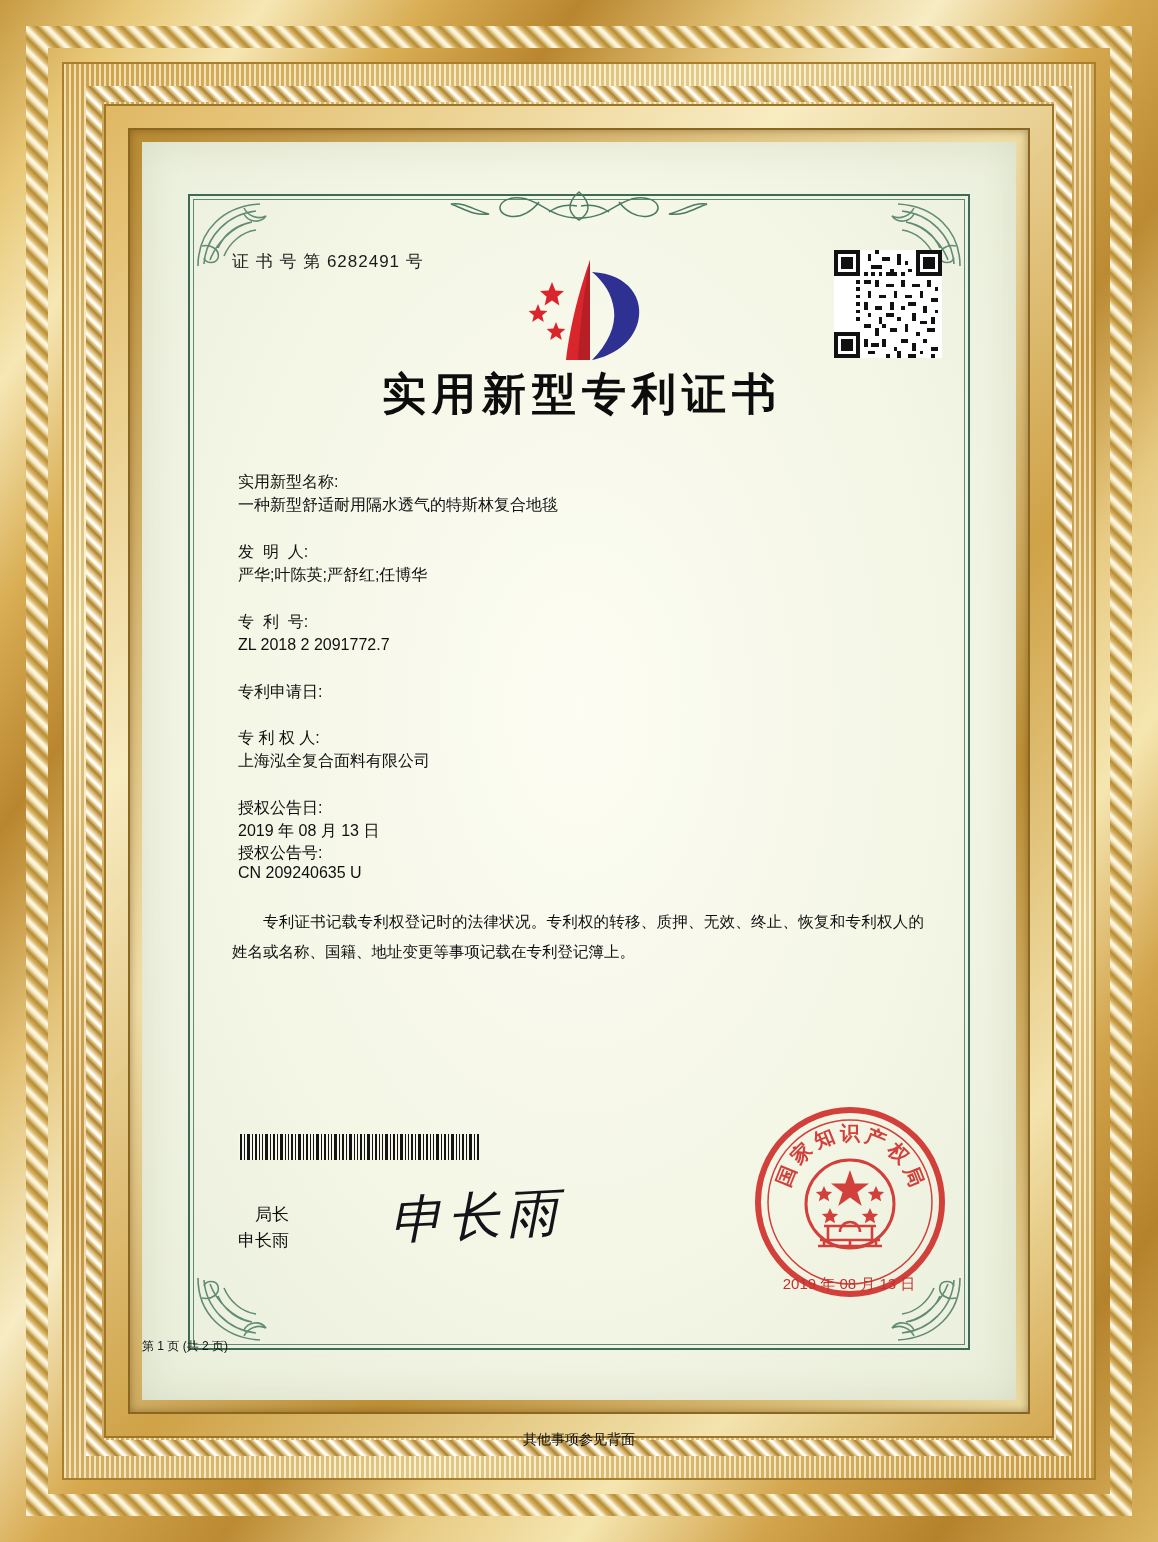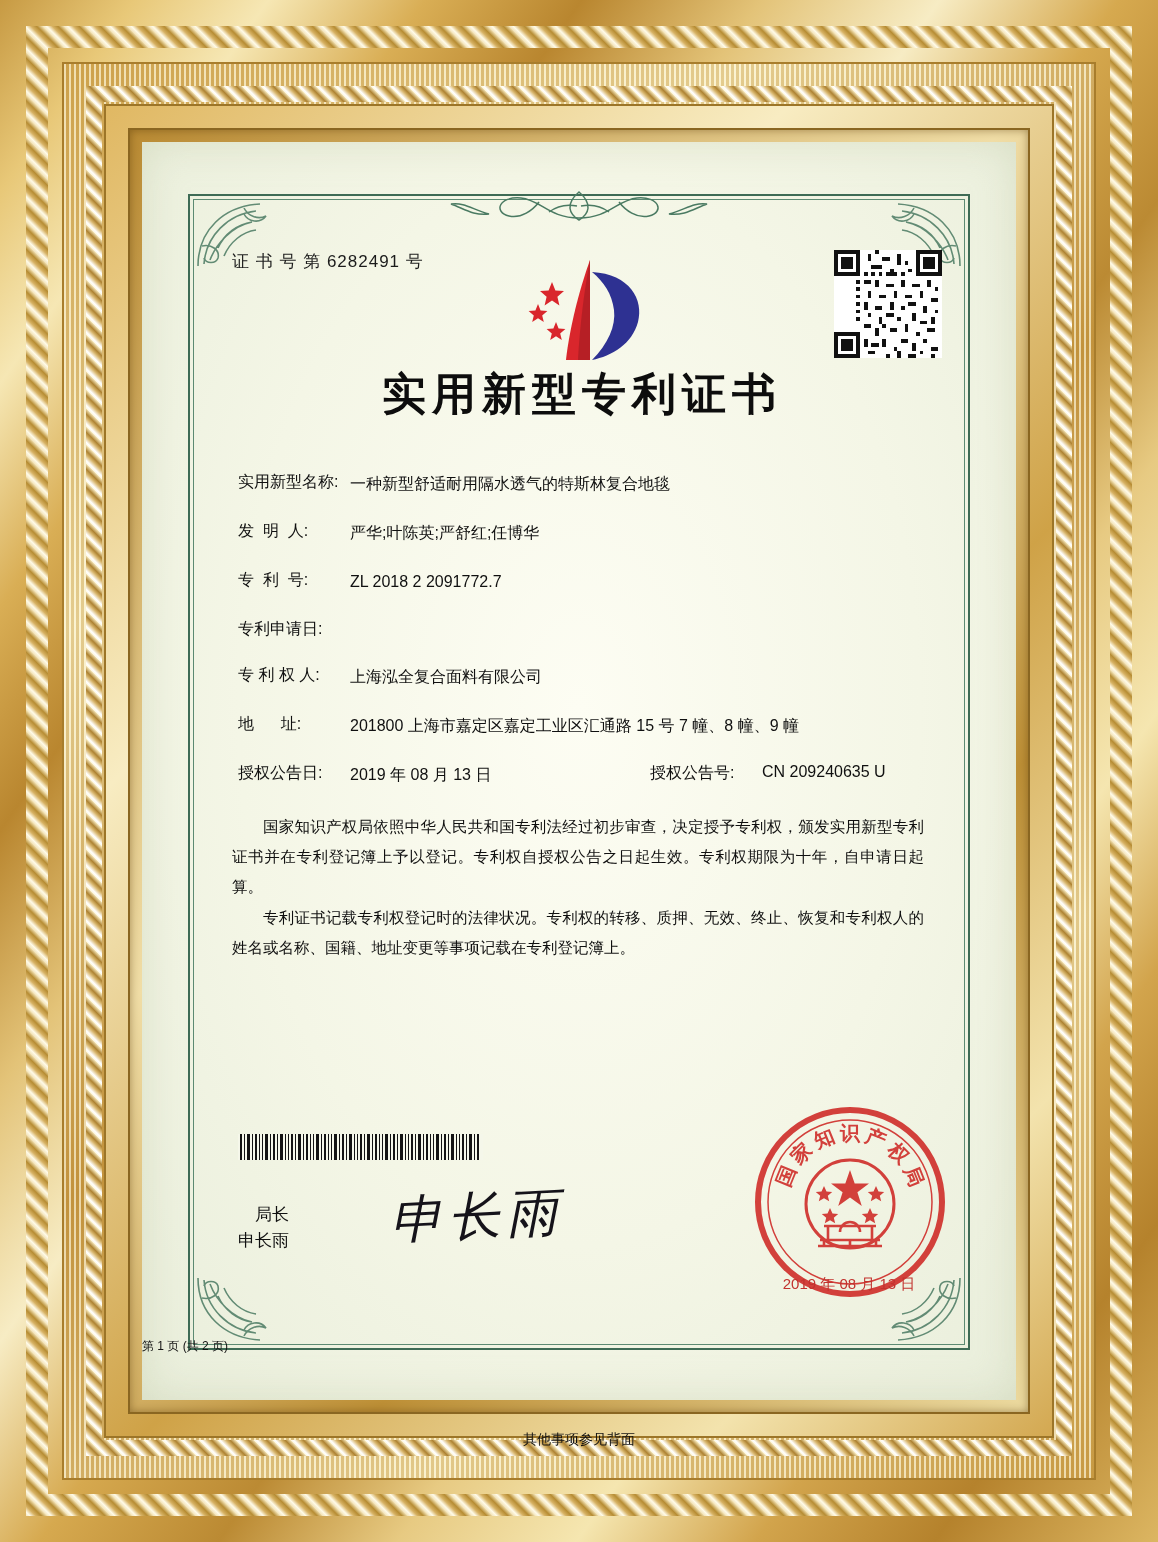--- a/index.html
+++ b/index.html
@@ -154,20 +154,21 @@
     margin-top: 48px;
     padding-left: 6px;
   }
   .field-row {
     display: flex;
     align-items: flex-start;
     margin-bottom: 25px;
     font-size: 16px;
     color: #101010;
     font-family: "Liberation Sans", "DejaVu Sans", sans-serif;
+    flex-direction: column;
   }
   .field-label {
     width: 112px;
     flex: none;
     letter-spacing: 0px;
     white-space: pre;
   }
   .field-value {
     flex: 1;
     line-height: 1.5;
@@ -470,34 +471,29 @@
         <div class="field-label">专  利  号:</div>
         <div class="field-value">ZL 2018 2 2091772.7</div>
       </div>
       <div class="field-row">
         <div class="field-label">专利申请日:</div>
       </div>
       <div class="field-row">
         <div class="field-label">专 利 权 人:</div>
         <div class="field-value">上海泓全复合面料有限公司</div>
       </div>
-      <div class="field-row">
-        <div class="field-label">地      址:</div>
-        <div class="field-value">201800 上海市嘉定区嘉定工业区汇通路 15 号 7 幢、8 幢、9 幢</div>
-      </div>
       <div class="field-row split">
         <div class="field-label">授权公告日:</div>
         <div class="field-value">2019 年 08 月 13 日</div>
         <div class="field-label2">授权公告号:</div>
         <div class="field-value2">CN 209240635 U</div>
       </div>
     </div>
 
     <div class="paragraphs">
-      <p>国家知识产权局依照中华人民共和国专利法经过初步审查，决定授予专利权，颁发实用新型专利证书并在专利登记簿上予以登记。专利权自授权公告之日起生效。专利权期限为十年，自申请日起算。</p>
       <p>专利证书记载专利权登记时的法律状况。专利权的转移、质押、无效、终止、恢复和专利权人的姓名或名称、国籍、地址变更等事项记载在专利登记簿上。</p>
     </div>
   </div>
 
   <span class="barcode">
     <svg width="245" height="26" viewBox="0 0 245 26" shape-rendering="crispEdges">
       <rect width="245" height="26" fill="#f5f7ea"></rect>
       <g fill="#131313">
         <rect x="2" y="0" width="2" height="26"></rect>
           <rect x="6" y="0" width="1" height="26"></rect>

